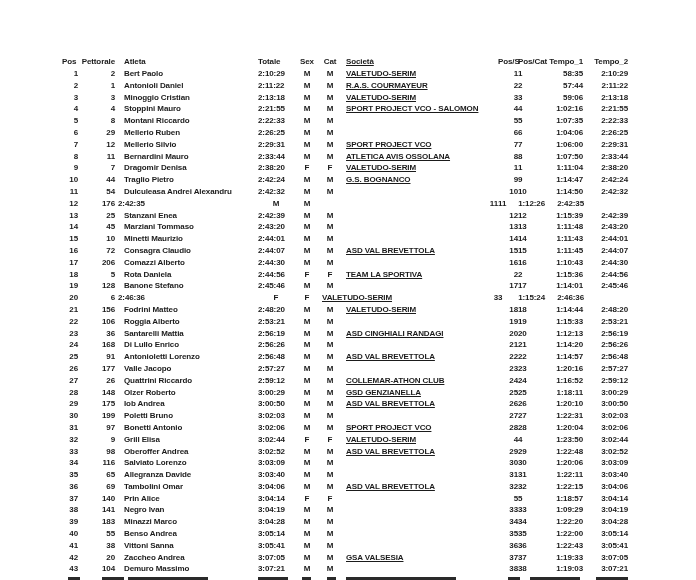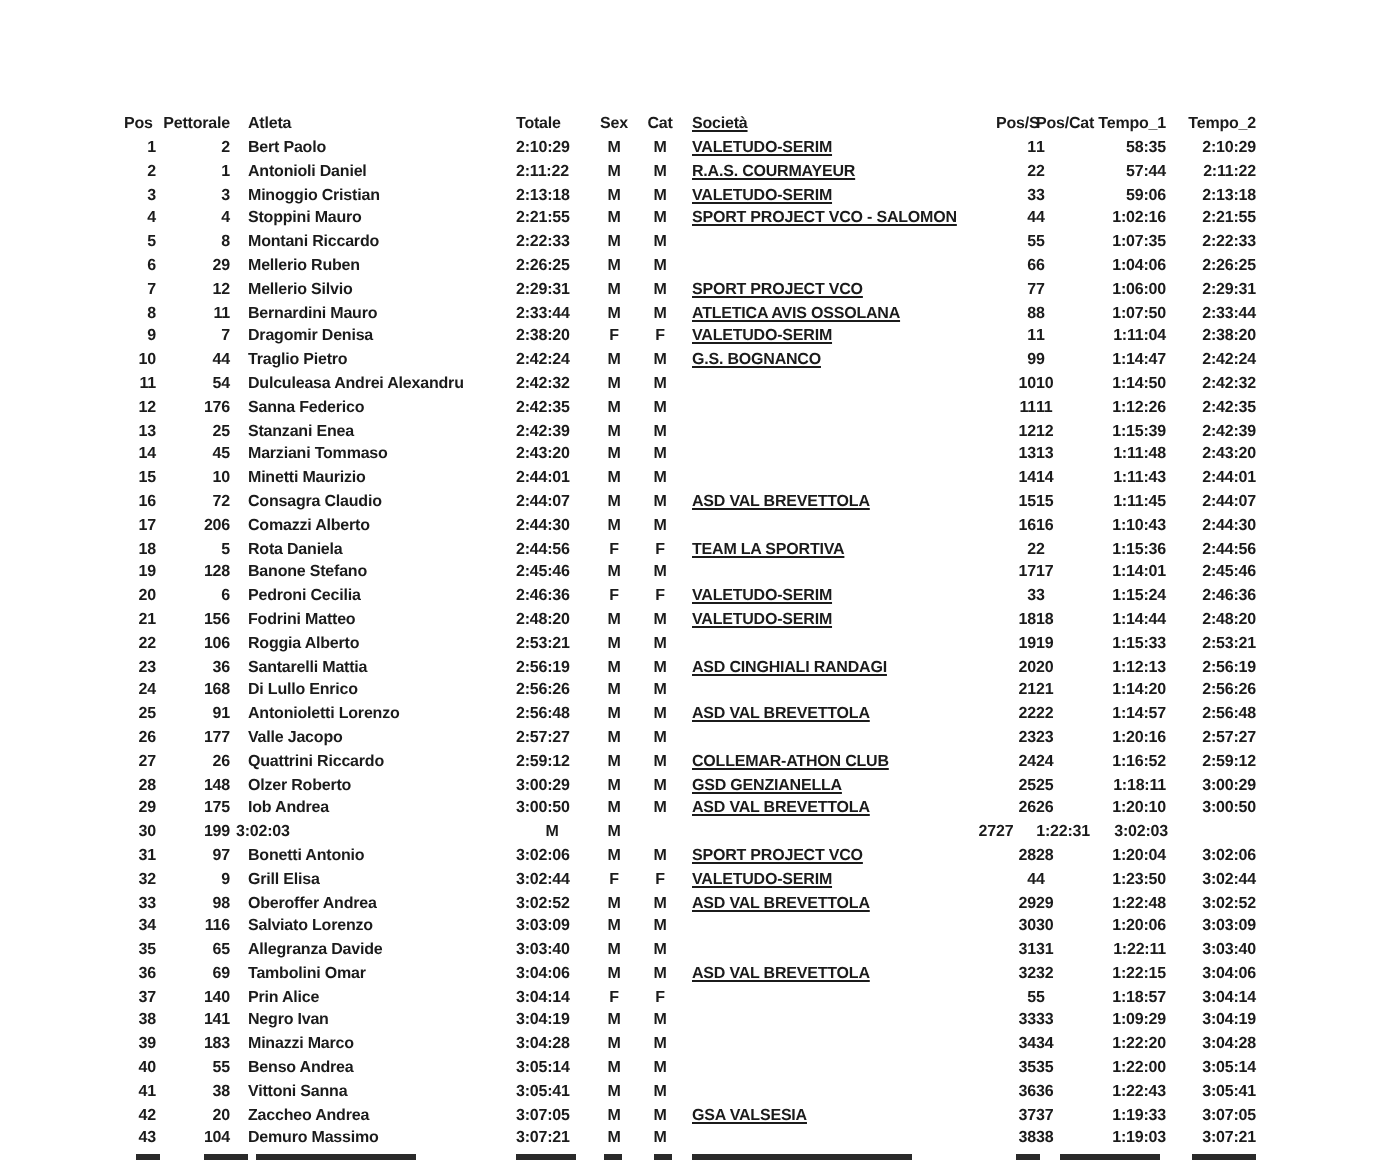--- a/index.html
+++ b/index.html
@@ -212,21 +212,20 @@
           <span class="c-cat">M</span>
           <span class="c-societa"></span>
           <span class="c-pos_s">10</span>
           <span class="c-pos_cat">10</span>
           <span class="c-tempo_1">1:14:50</span>
           <span class="c-tempo_2">2:42:32</span>
         </div>
         <div class="trow">
           <span class="c-pos">12</span>
           <span class="c-pettorale">176</span>
-          <span class="c-atleta">Sanna Federico</span>
           <span class="c-totale">2:42:35</span>
           <span class="c-sex">M</span>
           <span class="c-cat">M</span>
           <span class="c-societa"></span>
           <span class="c-pos_s">11</span>
           <span class="c-pos_cat">11</span>
           <span class="c-tempo_1">1:12:26</span>
           <span class="c-tempo_2">2:42:35</span>
         </div>
         <div class="trow">
@@ -316,21 +315,20 @@
           <span class="c-cat">M</span>
           <span class="c-societa"></span>
           <span class="c-pos_s">17</span>
           <span class="c-pos_cat">17</span>
           <span class="c-tempo_1">1:14:01</span>
           <span class="c-tempo_2">2:45:46</span>
         </div>
         <div class="trow">
           <span class="c-pos">20</span>
           <span class="c-pettorale">6</span>
-          <span class="c-atleta">Pedroni Cecilia</span>
           <span class="c-totale">2:46:36</span>
           <span class="c-sex">F</span>
           <span class="c-cat">F</span>
           <span class="c-societa">VALETUDO-SERIM</span>
           <span class="c-pos_s">3</span>
           <span class="c-pos_cat">3</span>
           <span class="c-tempo_1">1:15:24</span>
           <span class="c-tempo_2">2:46:36</span>
         </div>
         <div class="trow">
@@ -446,20 +444,21 @@
           <span class="c-cat">M</span>
           <span class="c-societa">ASD VAL BREVETTOLA</span>
           <span class="c-pos_s">26</span>
           <span class="c-pos_cat">26</span>
           <span class="c-tempo_1">1:20:10</span>
           <span class="c-tempo_2">3:00:50</span>
         </div>
         <div class="trow">
           <span class="c-pos">30</span>
           <span class="c-pettorale">199</span>
+          <span class="c-atleta">Poletti Bruno</span>
           <span class="c-totale">3:02:03</span>
           <span class="c-sex">M</span>
           <span class="c-cat">M</span>
           <span class="c-societa"></span>
           <span class="c-pos_s">27</span>
           <span class="c-pos_cat">27</span>
           <span class="c-tempo_1">1:22:31</span>
           <span class="c-tempo_2">3:02:03</span>
         </div>
         <div class="trow">

